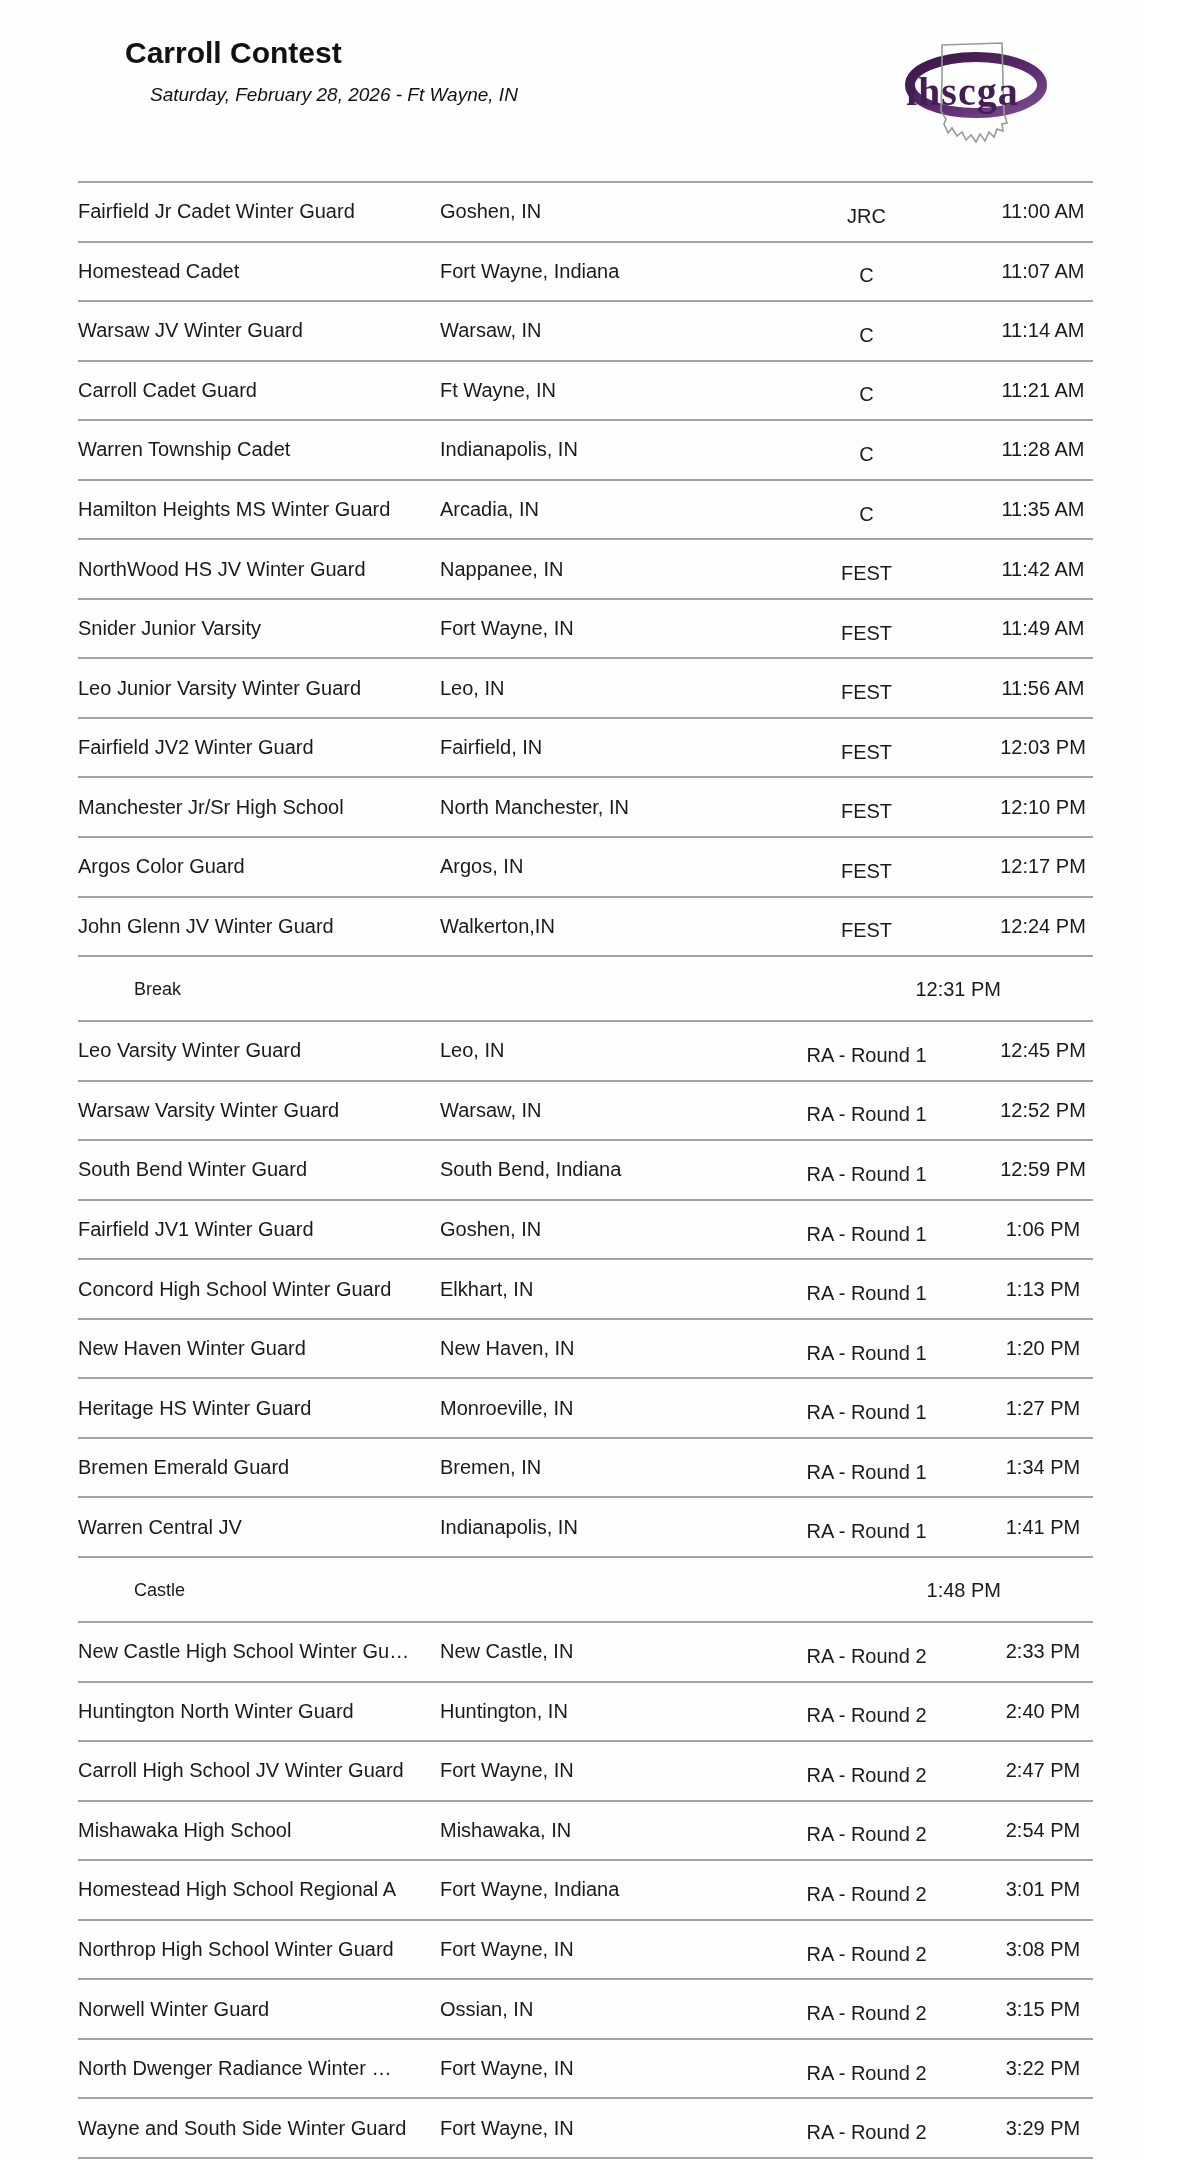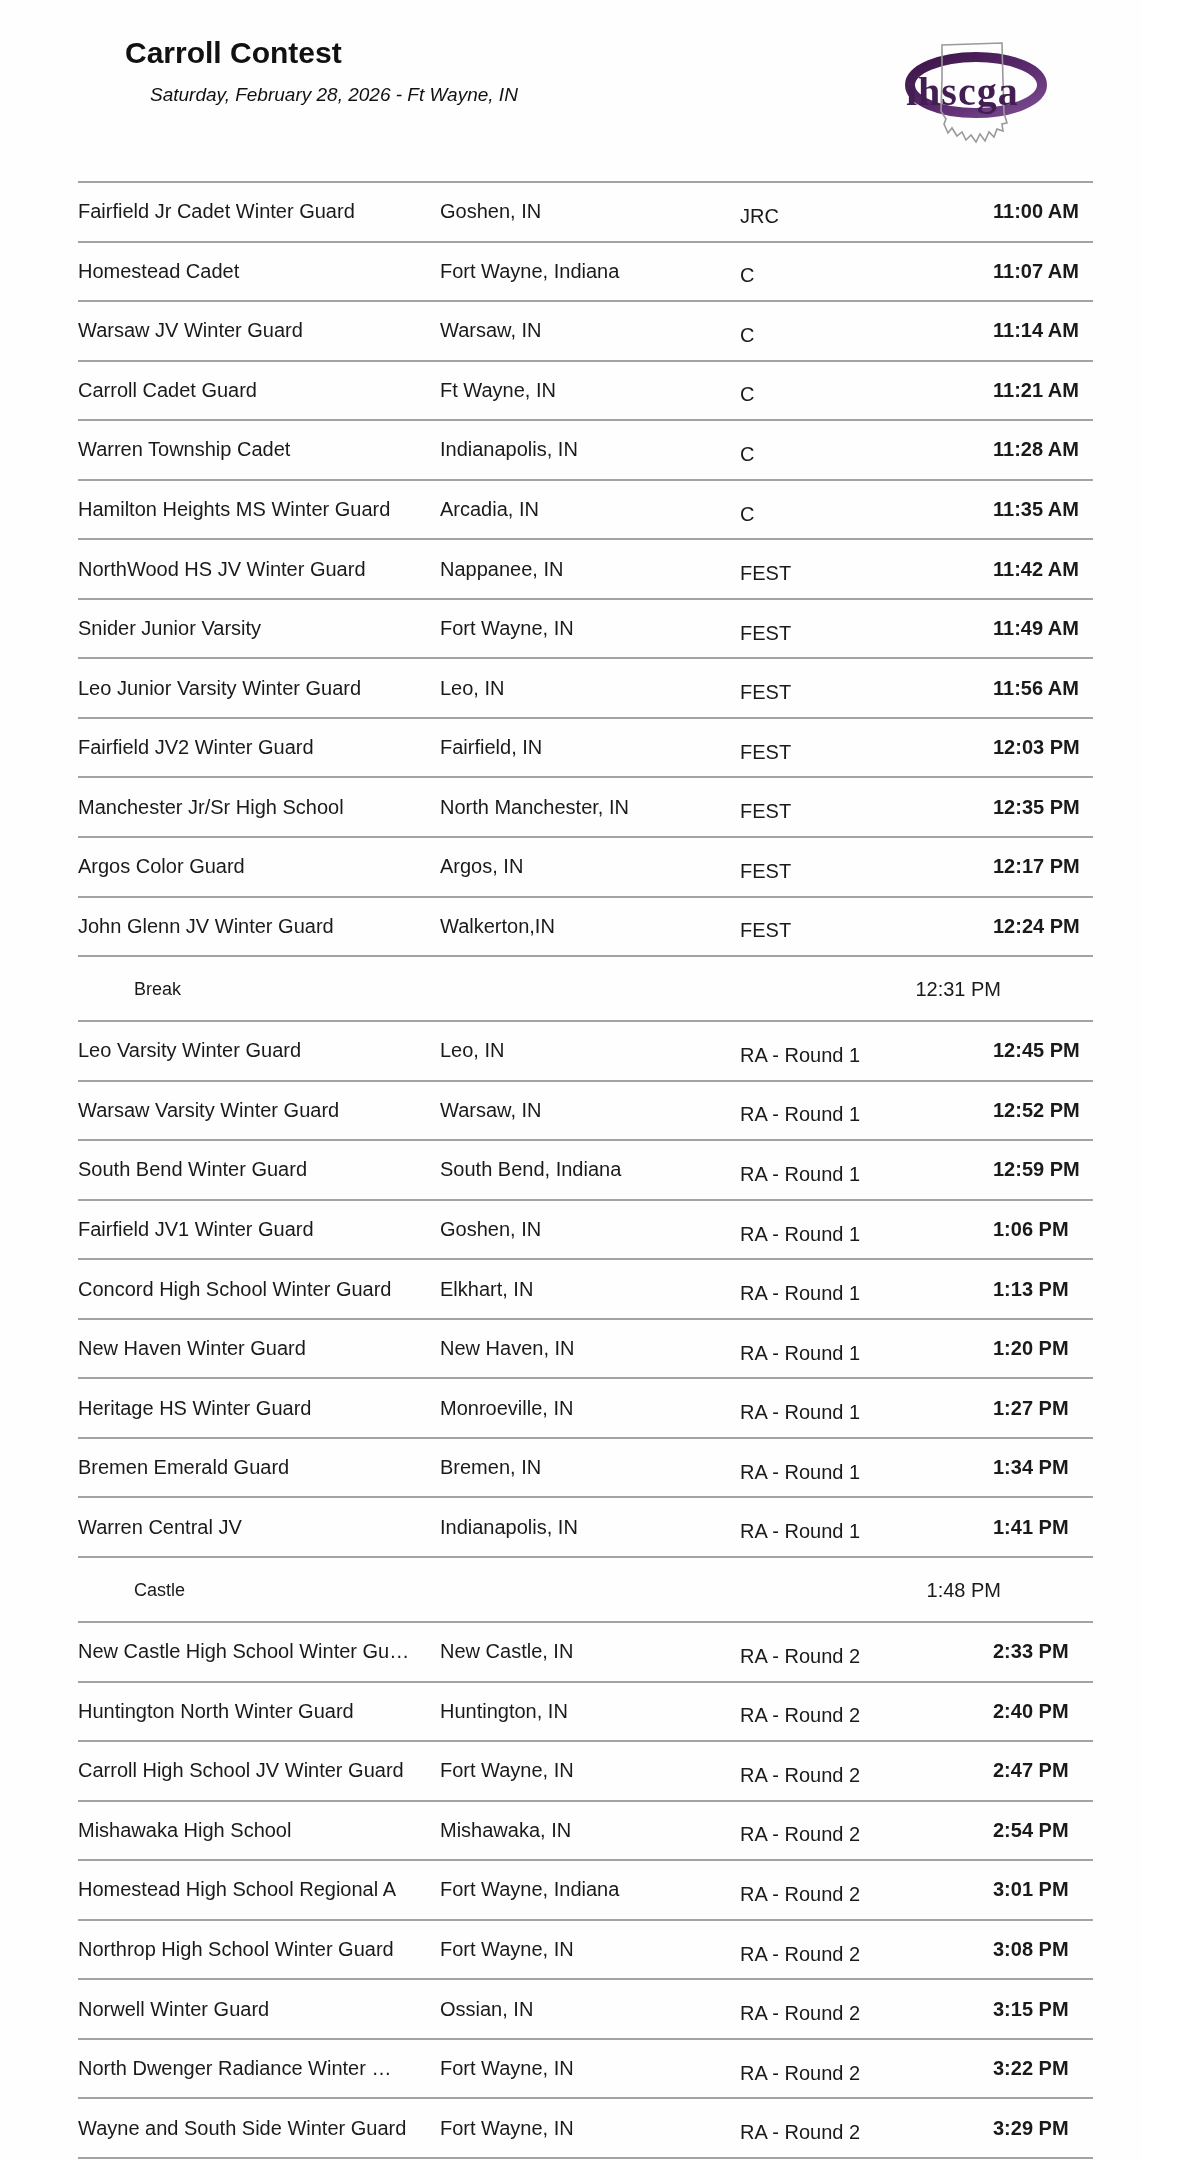--- a/index.html
+++ b/index.html
@@ -59,27 +59,27 @@
   .cell-name {
     white-space: nowrap;
     overflow: hidden;
     padding-right: 4px;
   }
   .cell-city {
     white-space: nowrap;
     overflow: hidden;
   }
   .cell-division {
+    text-align: center;
     white-space: nowrap;
     margin-top: 9px;
   }
   .cell-time {
-    text-align: left;
-    white-space: nowrap;
-    font-weight: bold;
+    text-align: center;
+    white-space: nowrap;
   }
   .section-row {
     position: relative;
     height: 63px;
     border-bottom: 2px solid #a3a3a3;
   }
   .section-label {
     position: absolute;
     left: 56px;
     top: 50%;
@@ -176,21 +176,21 @@
       <div class="row">
     <div class="cell-name">Fairfield JV2 Winter Guard</div>
     <div class="cell-city">Fairfield, IN</div>
     <div class="cell-division">FEST</div>
     <div class="cell-time">12:03 PM</div>
   </div>
       <div class="row">
     <div class="cell-name">Manchester Jr/Sr High School</div>
     <div class="cell-city">North Manchester, IN</div>
     <div class="cell-division">FEST</div>
-    <div class="cell-time">12:35 PM</div>
+    <div class="cell-time">12:10 PM</div>
   </div>
       <div class="row">
     <div class="cell-name">Argos Color Guard</div>
     <div class="cell-city">Argos, IN</div>
     <div class="cell-division">FEST</div>
     <div class="cell-time">12:17 PM</div>
   </div>
       <div class="row">
     <div class="cell-name">John Glenn JV Winter Guard</div>
     <div class="cell-city">Walkerton,IN</div>

